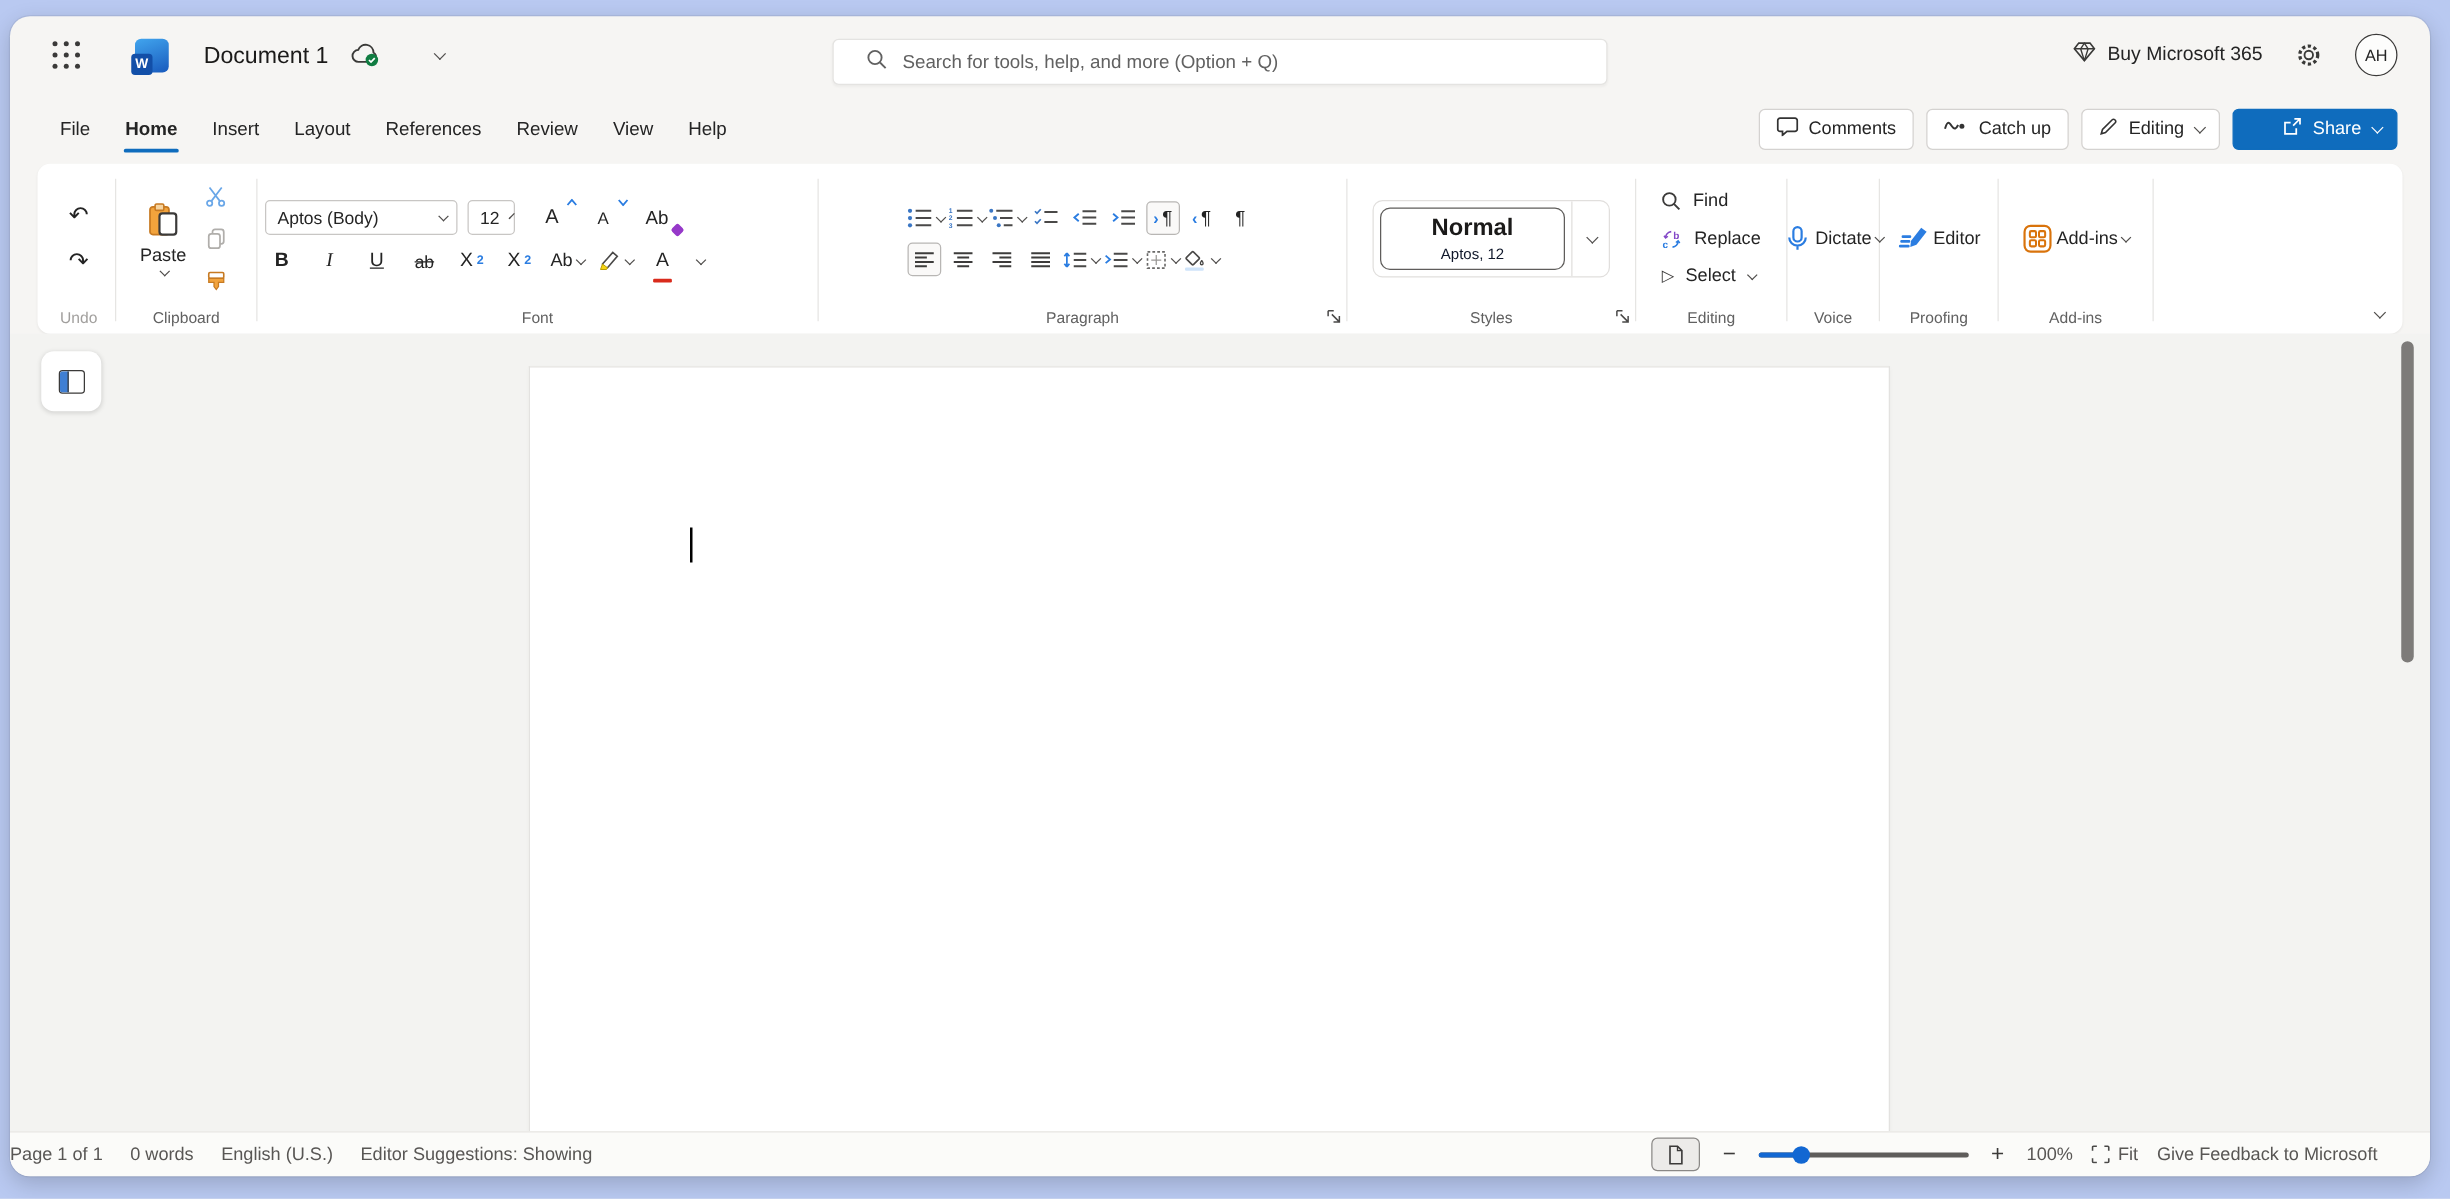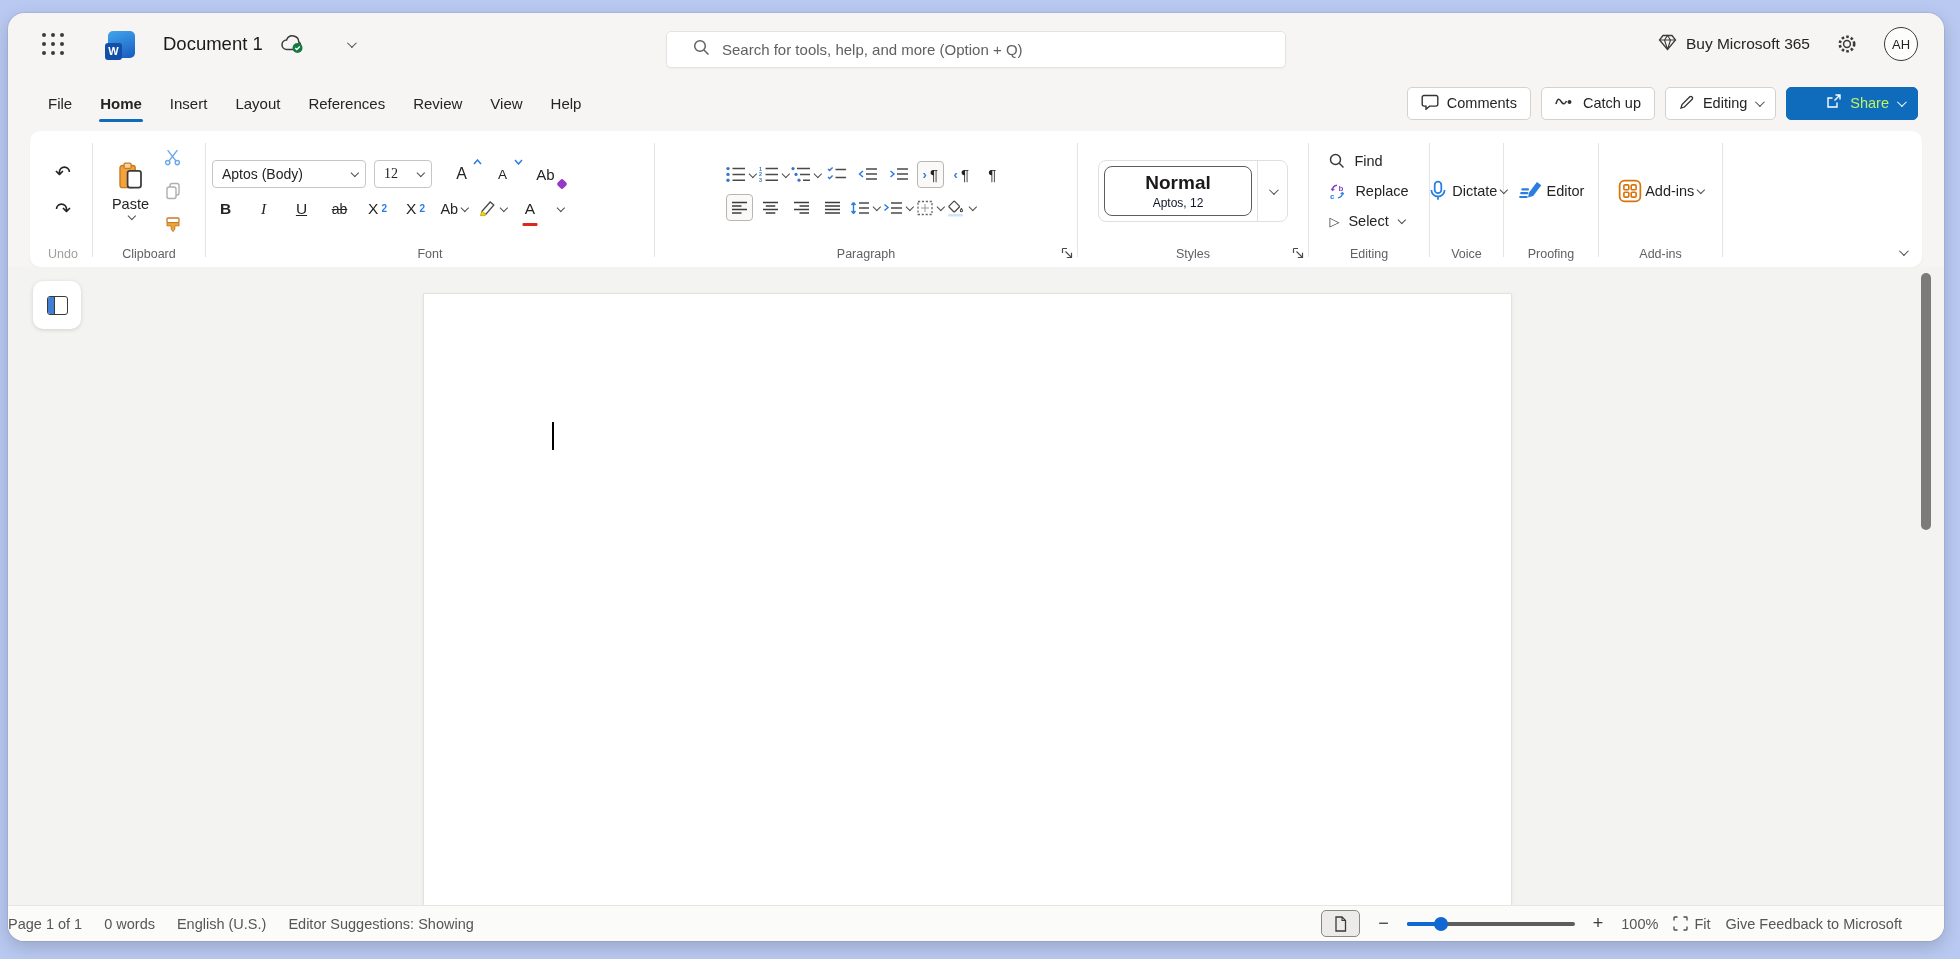--- a/index.html
+++ b/index.html
@@ -43,21 +43,21 @@
   .avatar { width:34px; height:34px; border-radius:50%; border:1.6px solid #3b3a39; display:flex; align-items:center; justify-content:center; font-size:13px; color:#242424; cursor:pointer; background:#fdfdfc; }
   
   .tabrow { position:absolute; top:62px; left:0; right:0; height:56px; display:flex; align-items:center; }
   .tabs { display:flex; margin-left:26px; height:100%; align-items:center; }
   .tab { position:relative; padding:0 14px; font-size:15px; color:#242424; height:100%; display:flex; align-items:center; cursor:pointer; }
   .tab.active { font-weight:bold; }
   .tab.active::after { content:""; position:absolute; left:13px; right:13px; bottom:9px; height:3px; border-radius:2px; background:#0f6cbd; }
   .tabactions { margin-left:auto; margin-right:26px; display:flex; gap:10px; align-items:center; }
   .abtn { height:33px; padding:0 13px; border:1px solid #d4d2d0; border-radius:5px; background:#fff;
     display:flex; align-items:center; gap:8px; font-size:14.5px; color:#242424; cursor:pointer; }
-  .abtn.primary { background:#0f6cbd; border-color:#0f6cbd; color:#bef264;padding-left:39px; }
+  .abtn.primary { background:#0f6cbd; border-color:#0f6cbd; color:#ffffff;padding-left:39px; }
   .abtn.primary .chev { border-color:#fff; }
   
   .ribbon { position:absolute; left:22px; right:22px; top:118px; height:136px; background:#fff;
     border-radius:10px; display:flex; align-items:stretch; padding:8px 4px 2px 4px; box-shadow:0 1px 2px rgba(0,0,0,.05); }
   .rgroup { display:flex; flex-direction:column; align-items:center; }
   .rsep { width:1px; background:#e6e5e3; margin:4px 0 8px 0; }
   .rcontent { flex:1; display:flex; align-items:center; justify-content:center; width:100%; }
   .rlabel { height:22px; width:100%; position:relative; display:flex; align-items:center; justify-content:center;
     font-size:12.5px; color:#616161; }
   .rlabel .launcher { position:absolute; right:4px; bottom:3px; cursor:pointer; }
@@ -70,21 +70,21 @@
   
   .pastecol { display:flex; flex-direction:column; align-items:center; gap:2px; cursor:pointer; }
   .pastecol .plabel { font-size:14.5px; }
   .cliptools { display:flex; flex-direction:column; gap:7px; margin-left:10px; }
   
   .fontgrid { display:flex; flex-direction:column; gap:7px; width:100%; padding:0 6px; }
   .fontrow { display:flex; align-items:center; gap:8px; }
   .combo { height:28px; border:1px solid #c8c6c4; border-radius:4px; background:#fff; display:flex;
     align-items:center; justify-content:space-between; padding:0 9px; font-size:14px; cursor:pointer; gap:8px; }
   .combo.family { width:154px;gap:20px; }
-  .combo.size { width:58px;font-family:Liberation Serif, serif; }
+  .combo.size { width:38px; }
   .bold { font-weight:bold; }
   .ital { font-style:italic; font-family:"Liberation Serif",serif; }
   .undl { text-decoration:underline; }
   .strike { text-decoration:line-through; font-size:14px; }
   .supsub sub,.supsub sup { color:#2b7de1; font-size:10px; font-weight:bold; }
   .acolor { position:relative; line-height:1; }
   .acolor .bar { position:absolute; left:50%; transform:translateX(-50%); bottom:-4px; width:15px; height:3.5px; background:#d92b1c; border-radius:1px; }
   .growshrink { position:relative; font-size:16px; }
   .growshrink svg { position:absolute; top:-2px; right:-7px; }
   .clearfmt { position:relative; font-size:15px; }

